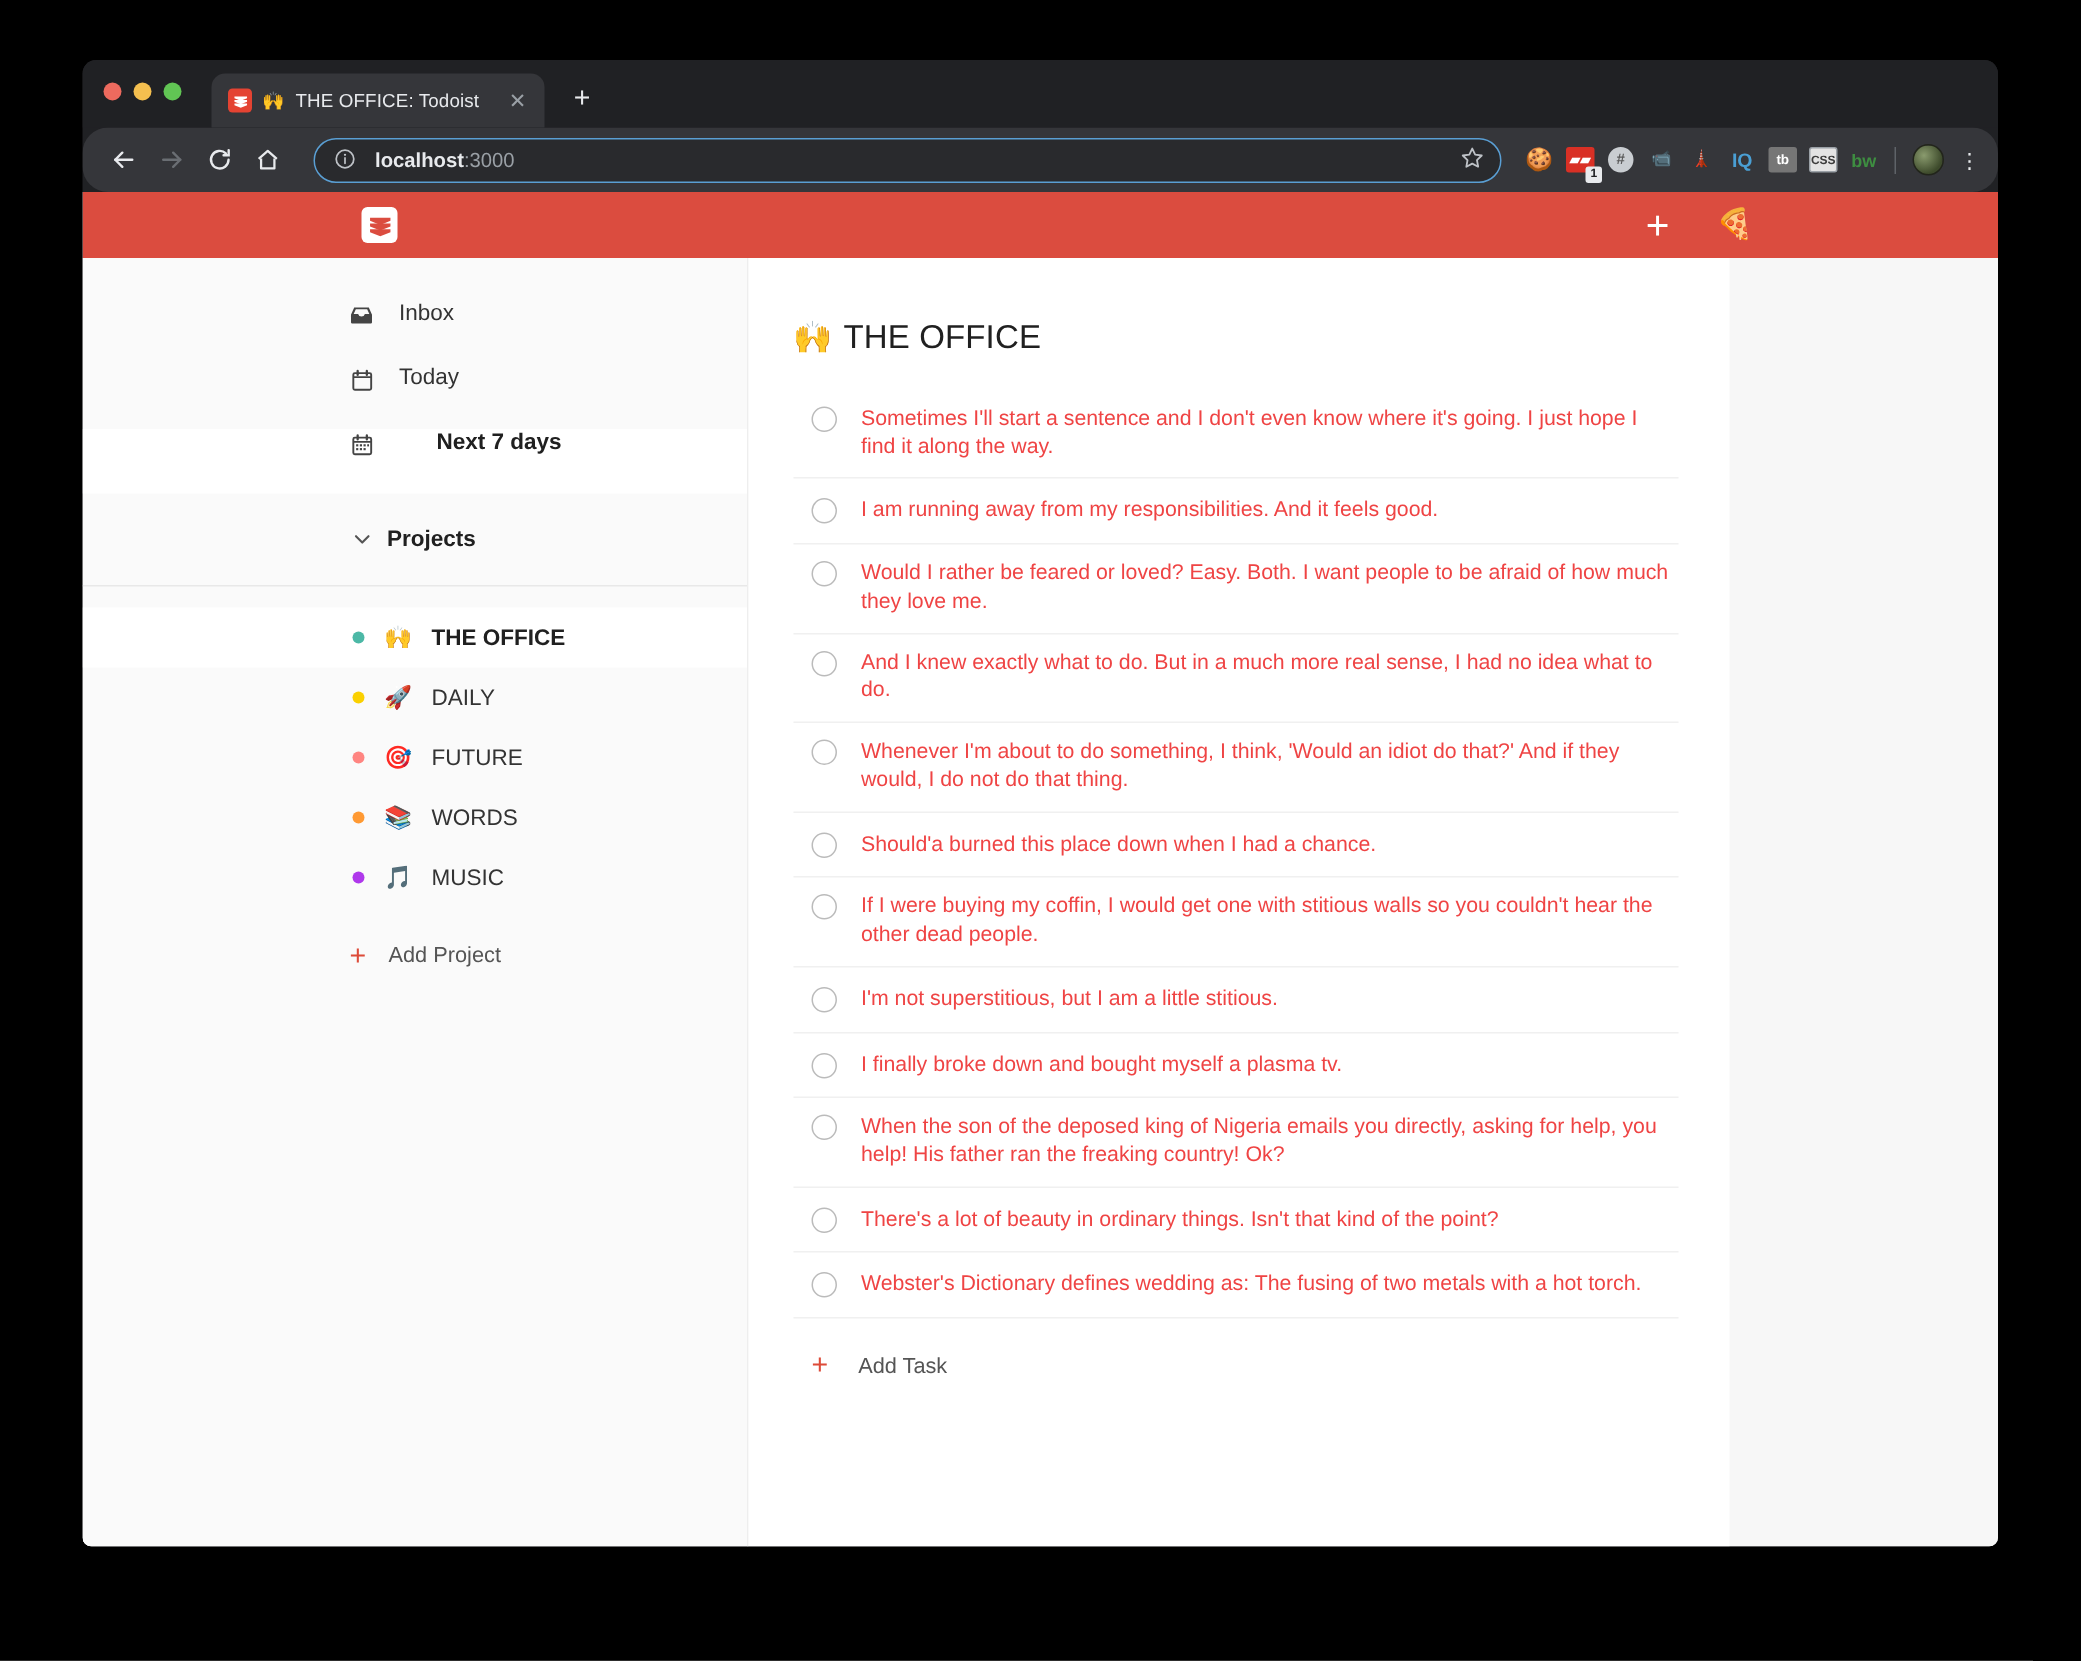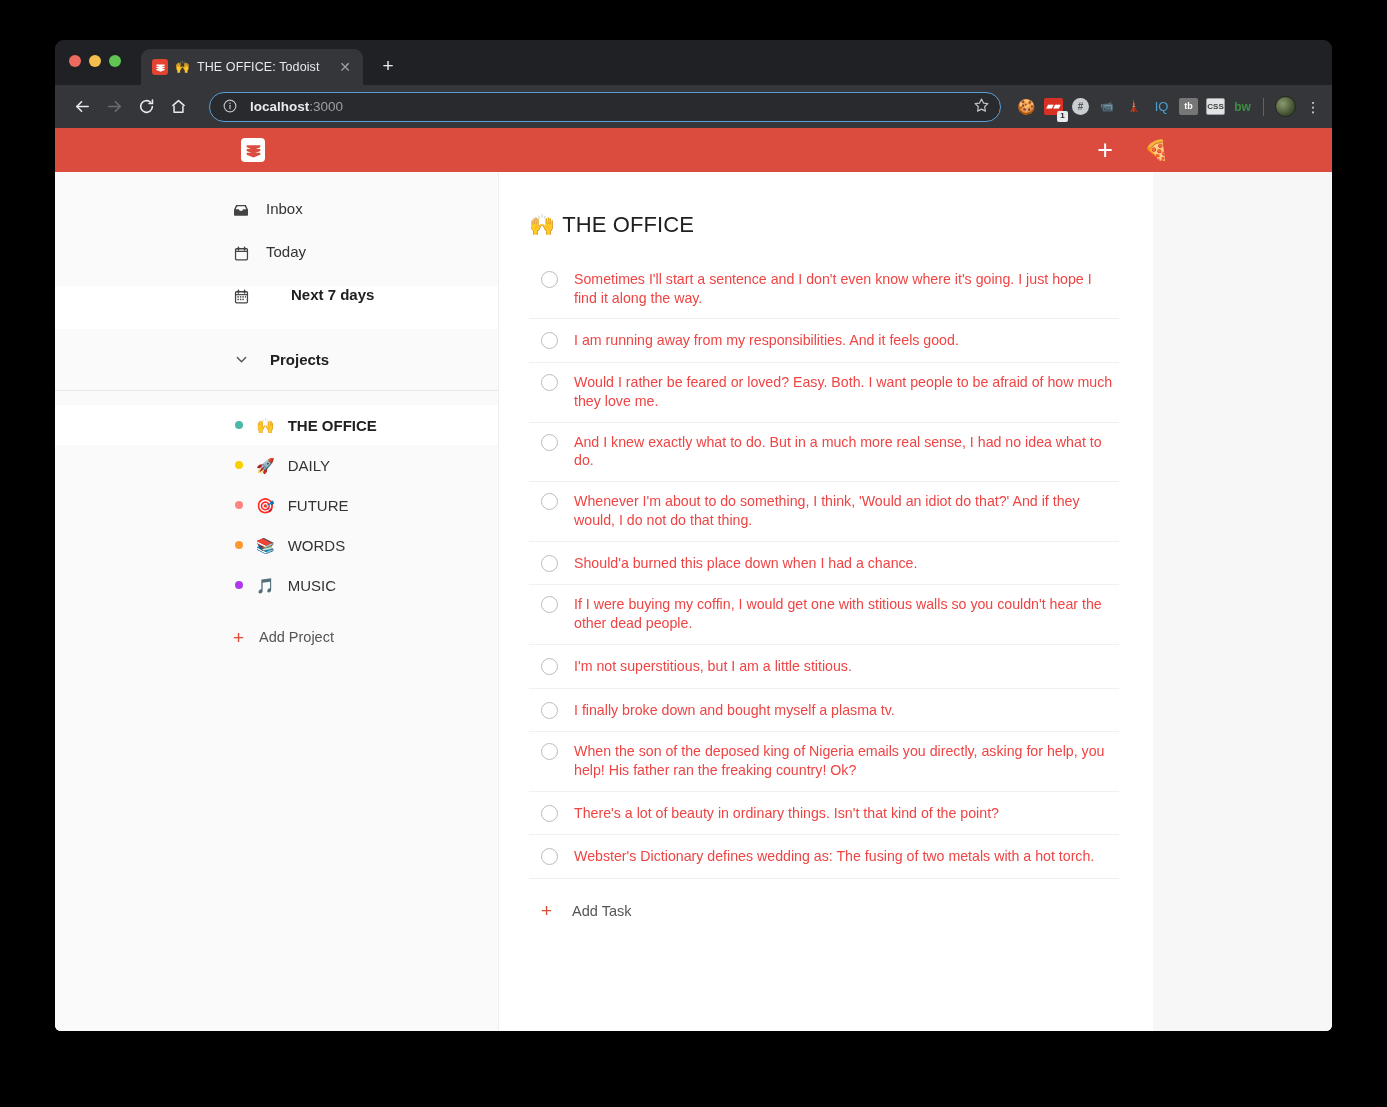--- a/index.html
+++ b/index.html
@@ -102,20 +102,21 @@
   }
 
   
   .toolbar {
     height: 43px;
     background: #35363A;
     display: flex;
     align-items: center;
     padding: 0 10px 0 12px;
     gap: 2px;
+    border-radius: 17px;
   }
   .nav-btn {
     width: 30px; height: 30px;
     display: flex; align-items: center; justify-content: center;
     color: #E8EAED;
     border-radius: 50%;
     flex: none;
   }
   .nav-btn.disabled { color: #6A6E73; }
 
@@ -260,21 +261,21 @@
     display: flex; align-items: center; justify-content: center;
     color: #444444;
     flex: none;
   }
 
   .projects-header {
     display: flex;
     align-items: center;
     height: 46px;
     padding-left: 176px;
-    gap: 19px;
+    gap: 7px;
     color: #202020;
     font-weight: bold;
     margin-top: 7px;
   }
   .chev {
     width: 20px; height: 20px; color: #555;
     display: flex; align-items: center; justify-content: center;
     flex: none;
   }
   .proj-sep {
@@ -440,21 +441,21 @@
         <span class="ext ext-cookie">🍪</span>
         <span class="ext">
           <span class="ext-box" style="background:#D93025;">▰▰</span>
           <span class="ext-badge">1</span>
         </span>
         <span class="ext">
           <span style="width:17px;height:17px;border-radius:50%;background:#C9CDD1;color:#5a5a5a;font-size:10px;font-weight:bold;display:flex;align-items:center;justify-content:center;">#</span>
         </span>
         <span class="ext">📹</span>
         <span class="ext">🗼</span>
-        <span class="ext" style="color:#4A9FD4;font-weight:normal;font-size:13px;">IQ</span>
+        <span class="ext" style="color:#4A9FD4;font-weight:bold;font-size:13px;">IQ</span>
         <span class="ext">
           <span class="ext-box" style="background:#767676;">tb</span>
         </span>
         <span class="ext">
           <span class="ext-box" style="background:#E3E3E3;color:#3c3c3c;border:1px solid #9AA0A6;font-size:8px;">CSS</span>
         </span>
         <span class="ext" style="color:#3E8E41;font-weight:bold;font-size:12px;">bw</span>
         <span class="ext-sep"></span>
         <span class="ext-avatar"></span>
         <span class="ext-menu">⋮</span>

